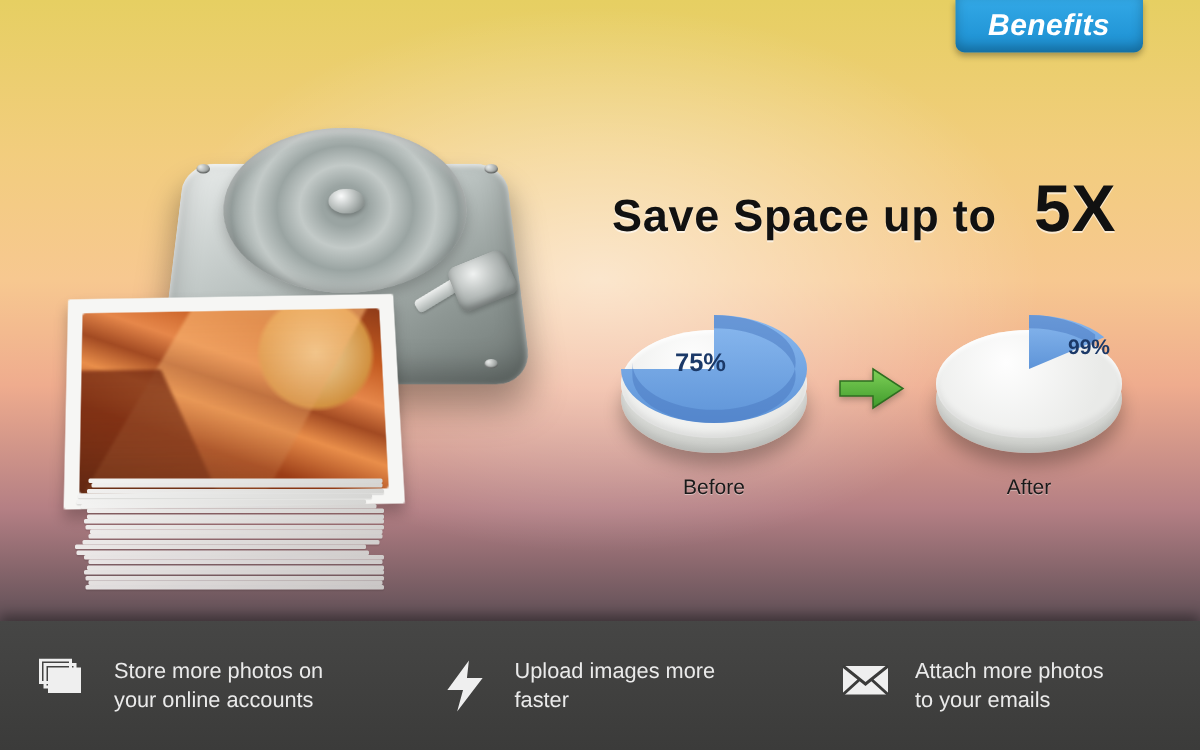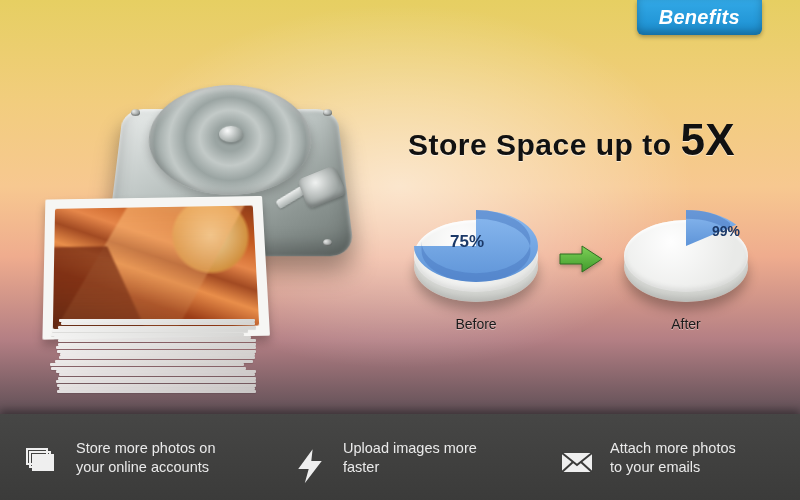--- a/index.html
+++ b/index.html
@@ -133,21 +133,21 @@
   }
 
   
   .headline {
     position: absolute; left: 408px; top: 115px;
     font-weight: 700; color: #111;
     font-size: 30px; letter-spacing: 0.5px;
     text-shadow: 0 1px 0 rgba(255,255,255,0.6);
     white-space: nowrap;
   }
-  .headline .big { font-size: 44px; font-weight: 800; margin-left: 0; }
+  .headline .big { font-size: 44px; font-weight: 800; margin-left: 16px; }
 
   
   .charts {
     position: absolute; left: 402px; top: 220px;
     display: flex; align-items: center;
   }
   .chart { position: relative; width: 148px; text-align: center; }
   .disc {
     position: relative; width: 124px; height: 84px; margin: 0 auto 6px;
   }
@@ -182,21 +182,21 @@
 
   
   .footer {
     position: absolute; left: 0; bottom: 0; width: 800px; height: 86px;
     background: linear-gradient(180deg, #464645 0%, #3b3b3a 100%);
     border-top: 1px solid rgba(255,255,255,0.06);
     display: flex; align-items: center;
     box-shadow: 0 -4px 8px rgba(0,0,0,0.35);
   }
   .benefit {
-    flex: 1 1 0; display: flex; align-items: flex-end;
+    flex: 1 1 0; display: flex; align-items: flex-start;
     padding: 0 26px; gap: 16px;
   }
   .benefit + .benefit { border-left: 1px solid rgba(0,0,0,0); }
   .benefit .ic { flex: 0 0 34px; height: 28px; color: #efefef; }
   .benefit .txt { color: #eaeaea; font-size: 14.5px; line-height: 1.3; }
   .benefit .l2 { display:block; }
 </style>
 </head>
 <body>
 
@@ -246,21 +246,21 @@
       <div class="edge" style="top: 54.4px; left: 3.3954px; width: 195.926px; opacity: 0.9;"></div>
       <div class="edge" style="top: 57.8px; left: 2.0323px; width: 197.561px; opacity: 0.9;"></div>
       <div class="edge" style="top: 61.2px; left: 0.037557px; width: 199.955px; opacity: 0.89;"></div>
       <div class="edge" style="top: 64.6px; left: 0.970165px; width: 198.836px; opacity: 0.89;"></div>
       <div class="edge" style="top: 68px; left: 2.69789px; width: 196.763px; opacity: 0.88;"></div>
       <div class="edge" style="top: 71.4px; left: 0.881231px; width: 198.943px; opacity: 0.87;"></div>
     </div>
 </div>
 
 <div class="headline">
-  <span>Store Space up to</span>
+  <span>Save Space up to</span>
   <span class="big">5X</span>
 </div>
 
 <div class="charts">
   <div class="chart">
     <div class="disc">
       <div class="disc-base"></div>
       <div class="disc-top"></div>
       <div class="wedge">
         <svg viewBox="0 0 124 72">

